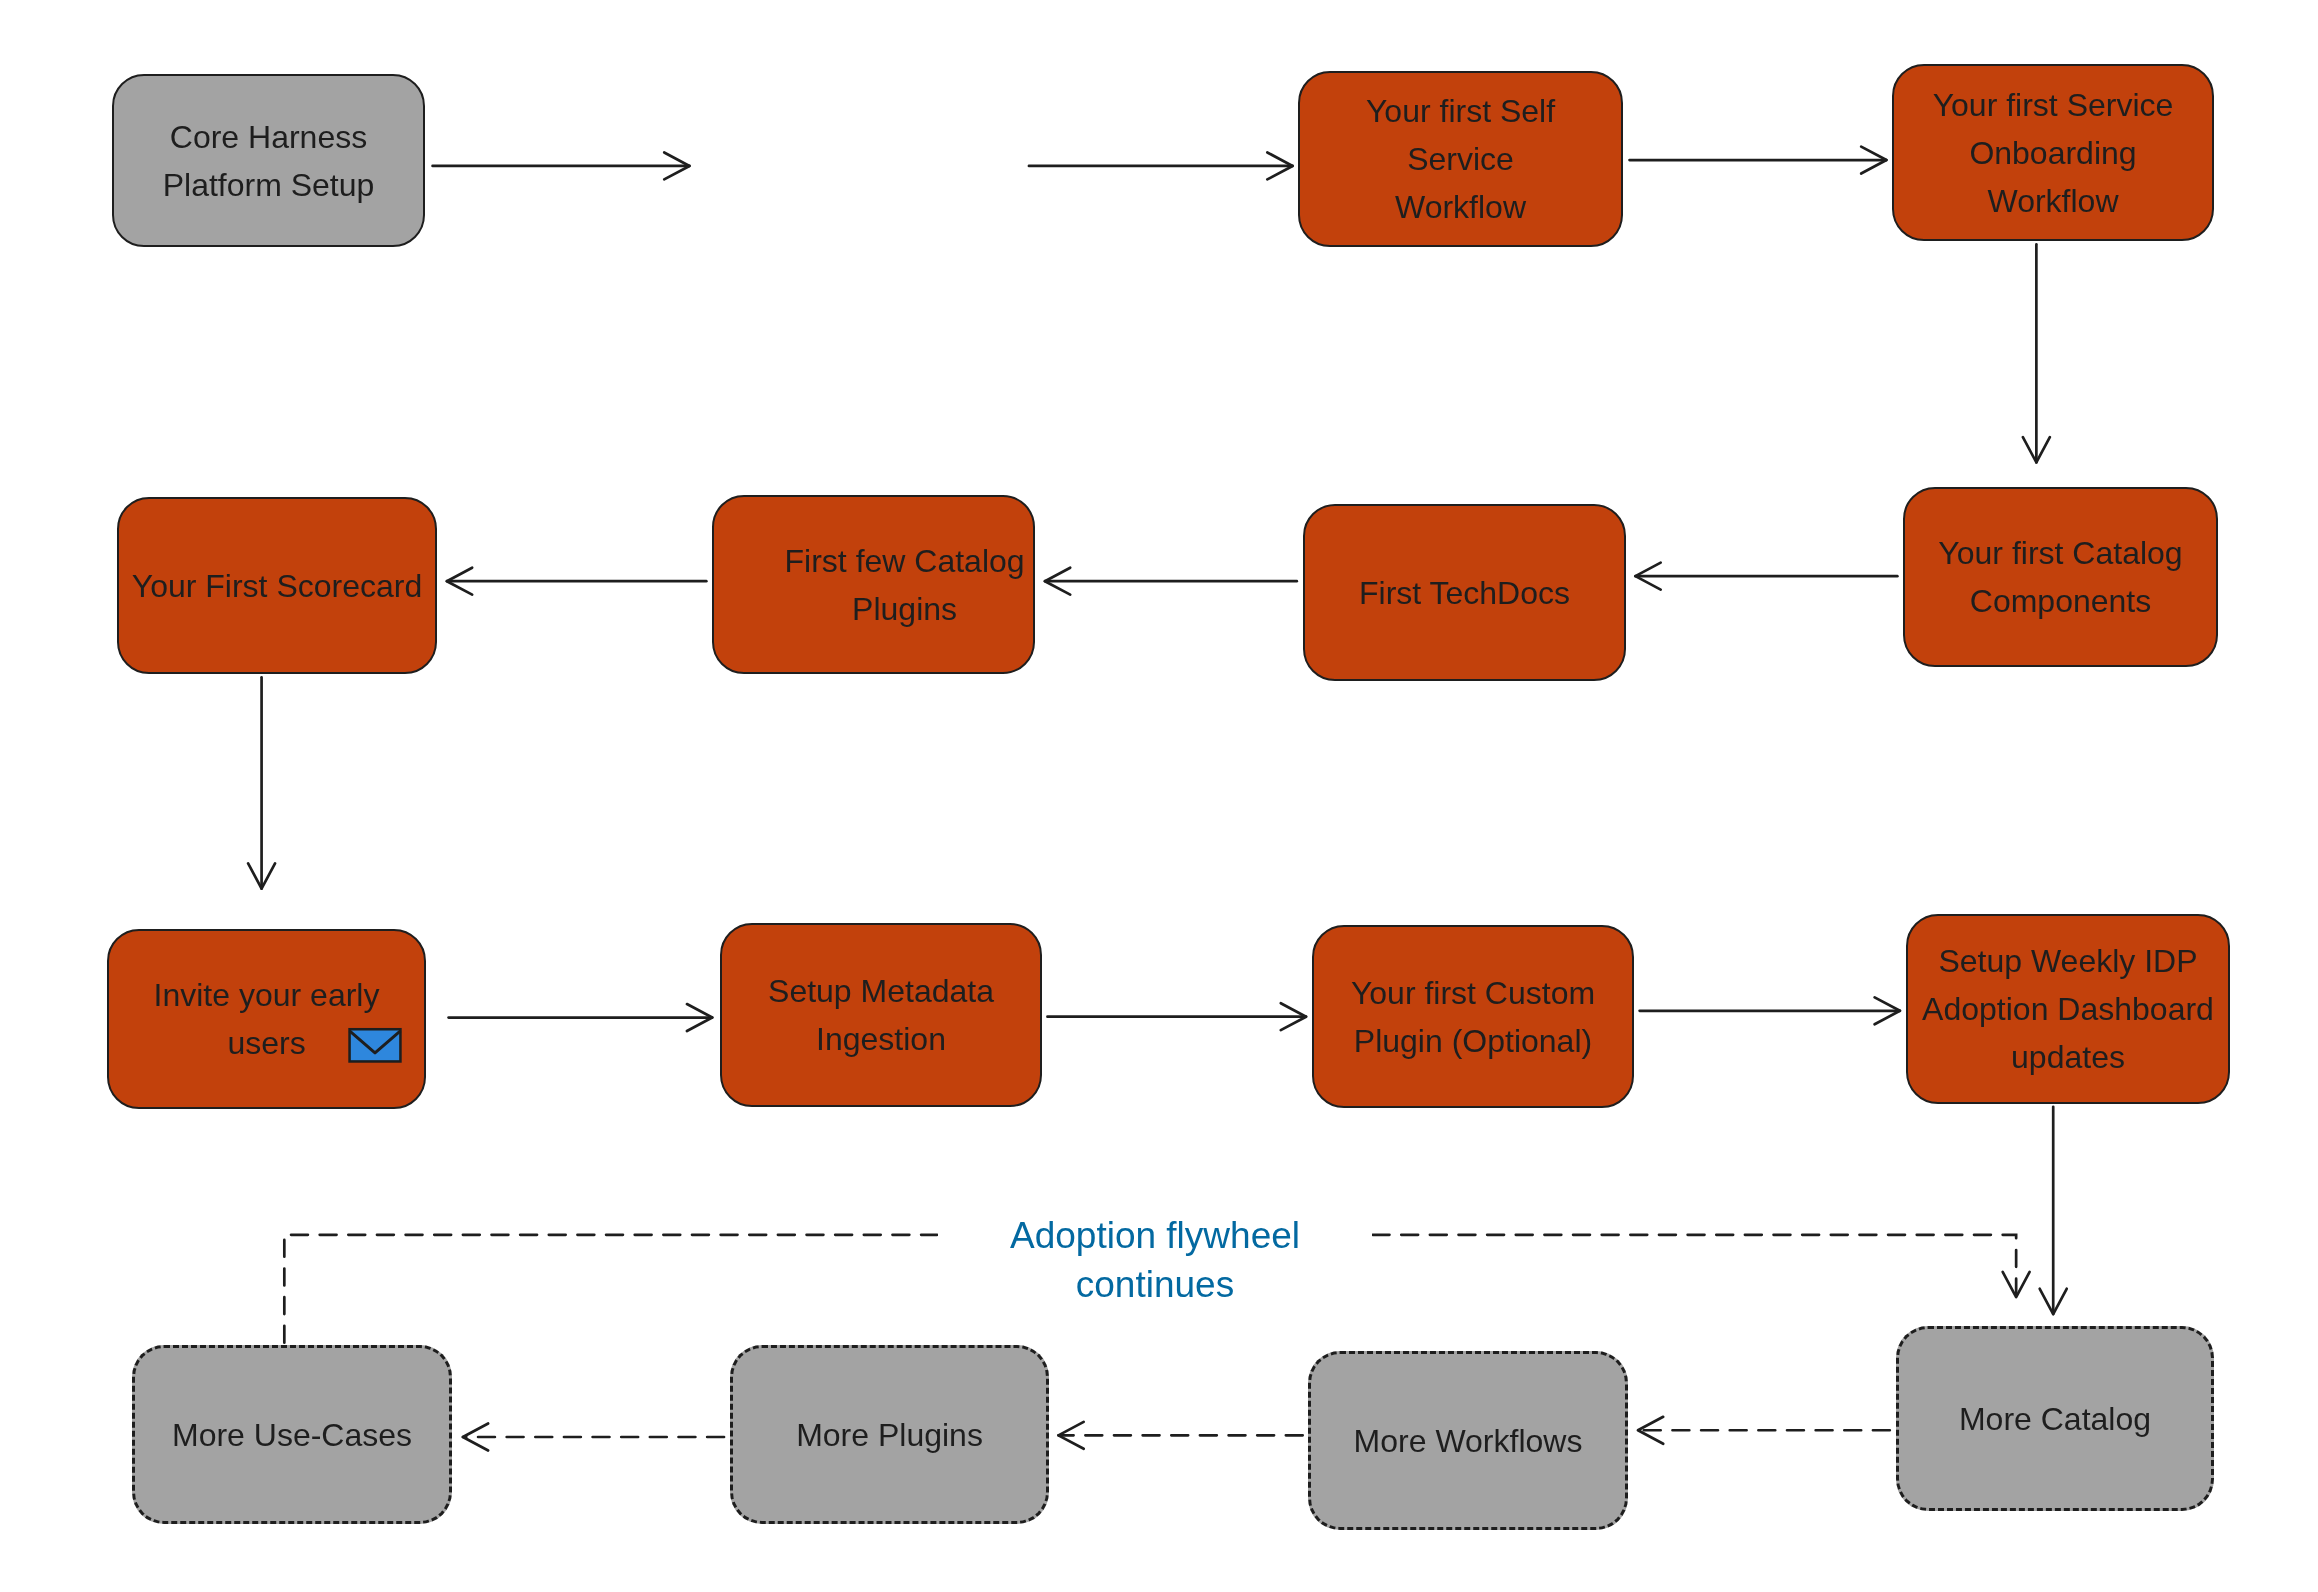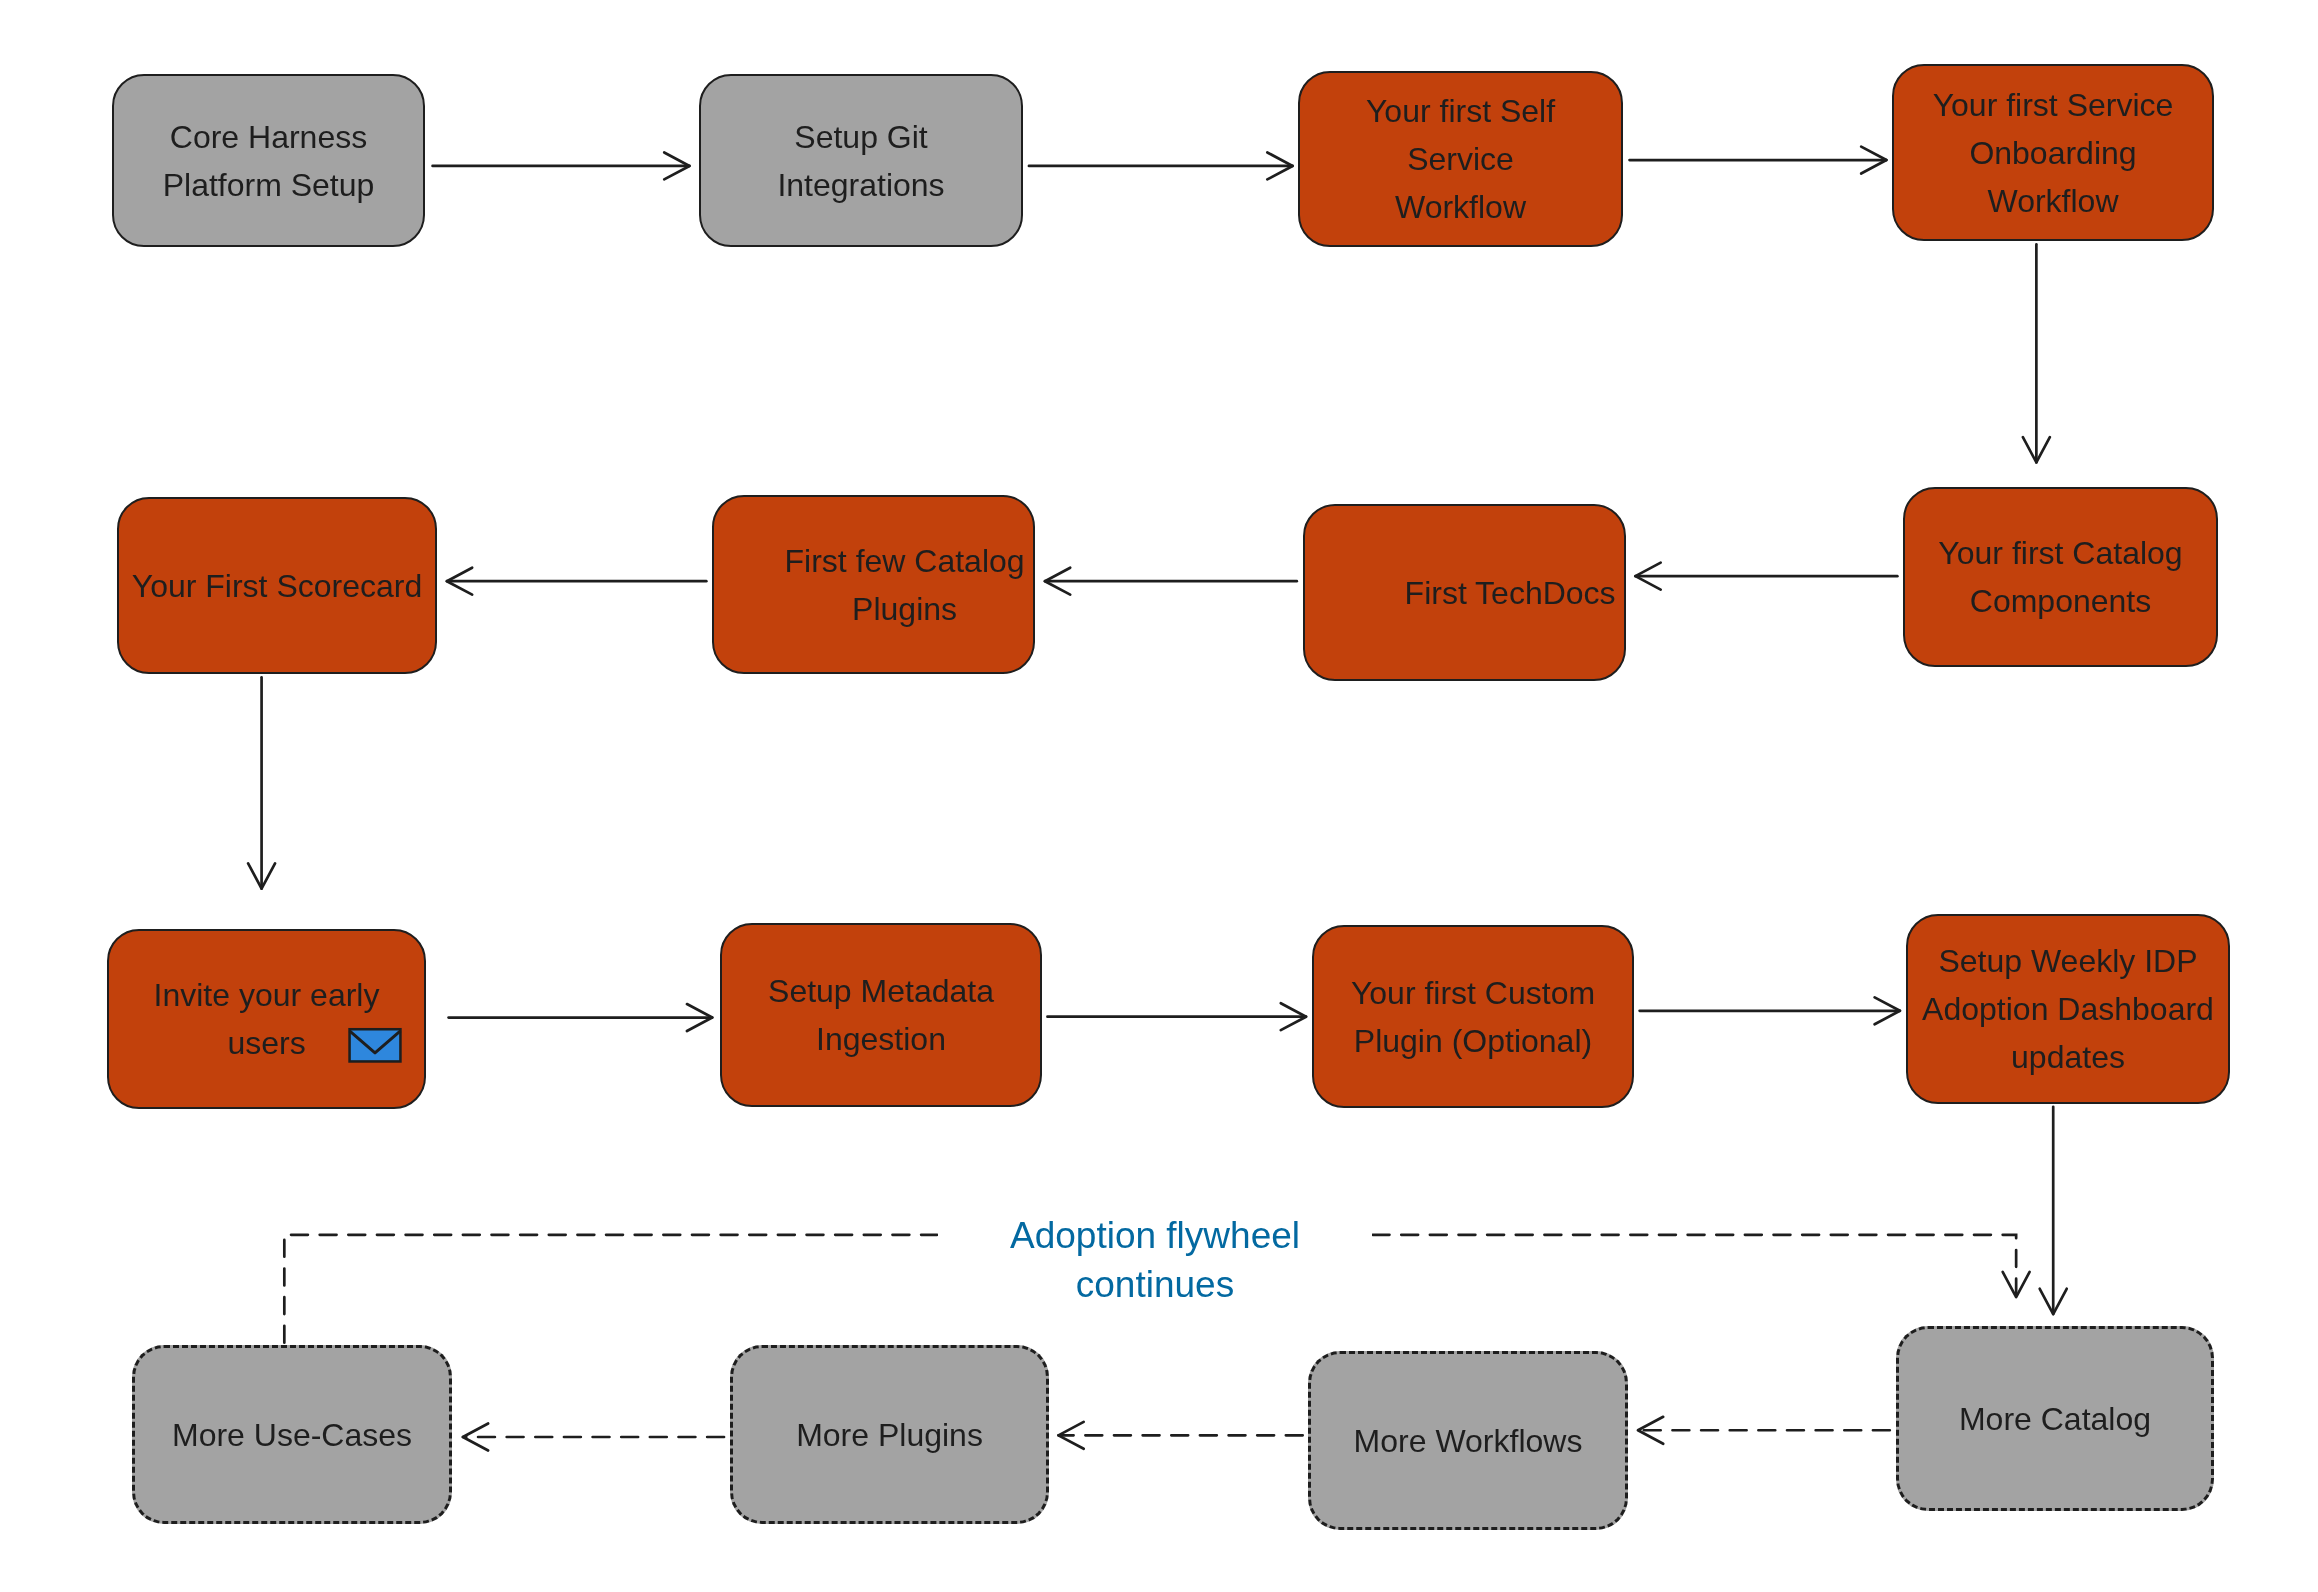--- a/index.html
+++ b/index.html
@@ -31,21 +31,21 @@
   .green { background: #c2410c; }
   .dashed { border-style: dashed; border-width: 3.4px; }
 
   
   .n0  { left:112px;  top:74px;   width:313px; height:173px; }
   .n1  { left:699px;  top:74px;   width:324px; height:173px; }
   .n2  { left:1298px; top:71px;   width:325px; height:176px; }
   .n3  { left:1892px; top:64px;   width:322px; height:177px; }
   .n4  { left:117px;  top:497px;  width:320px; height:177px; }
   .n5  { left:712px;  top:495px;  width:323px; height:179px;justify-content:flex-end; }
-  .n6  { left:1303px; top:504px;  width:323px; height:177px;justify-content:flex-end; }
+  .n6  { left:1303px; top:504px;  width:323px; height:177px; }
   .n7  { left:1903px; top:487px;  width:315px; height:180px; }
   .n8  { left:107px;  top:929px; width:319px; height:180px; }
   .n9  { left:720px;  top:923px; width:322px; height:184px; }
   .n10 { left:1312px; top:925px; width:322px; height:183px;align-items:center; }
   .n11 { left:1906px; top:914px; width:324px; height:190px; }
   .n12 { left:132px;  top:1345px; width:320px; height:179px; }
   .n13 { left:730px;  top:1345px; width:319px; height:179px; }
   .n14 { left:1308px; top:1351px; width:320px; height:179px; }
   .n15 { left:1896px; top:1326px; width:318px; height:185px; }
 
@@ -95,24 +95,20 @@
       <path d="M1546,1704 H1256" marker-end="url(#ah)"></path>
       <path d="M859,1706 H549" marker-end="url(#ah)"></path>
       <path d="M337,1594 V1466 H1112"></path>
       <path d="M1629,1466 H2393 V1540" marker-end="url(#ah)"></path>
     </g>
   </svg>
 
   <div class="node blue n0">
     <span class="node-label">Core Harness
 Platform Setup</span>
-  </div>
-  <div class="node blue n1">
-    <span class="node-label">Setup Git
-Integrations</span>
   </div>
   <div class="node green n2">
     <span class="node-label">Your first Self Service
 Workflow</span>
   </div>
   <div class="node green n3">
     <span class="node-label">Your first Service
 Onboarding
 Workflow</span>
   </div>

